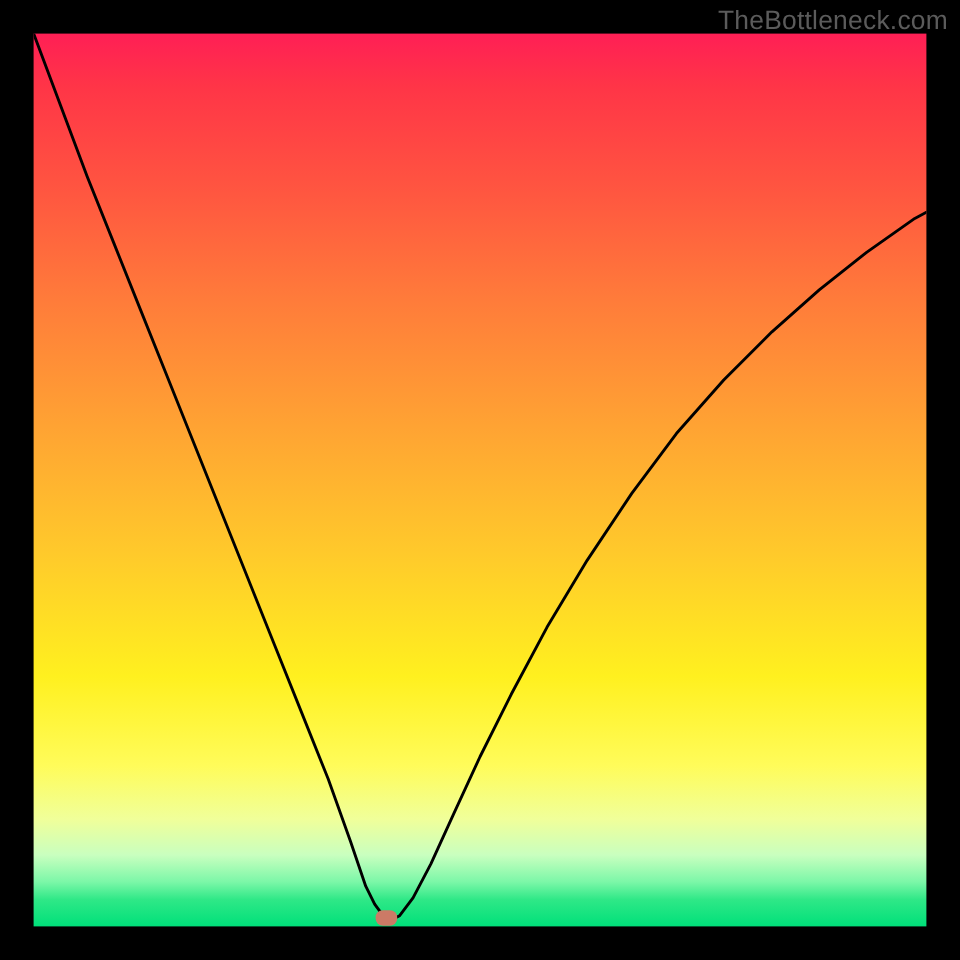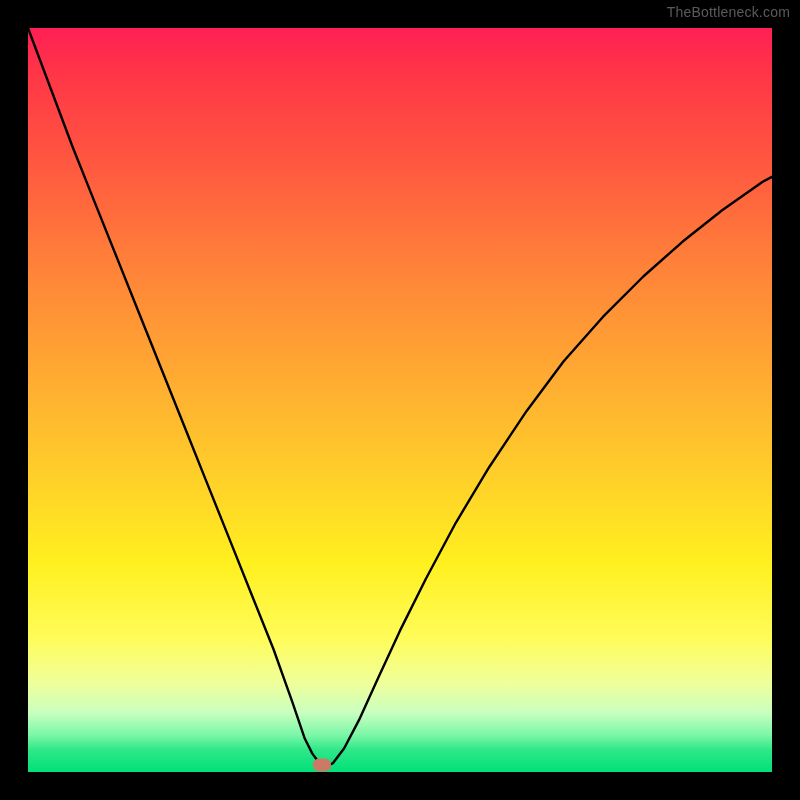--- a/index.html
+++ b/index.html
@@ -8,21 +8,21 @@
     position: relative;
     width: 800px;
     height: 800px;
     background: #000;
   }
   .watermark {
     position: absolute;
     top: 4px;
     right: 10px;
     font-family: Arial, Helvetica, sans-serif;
-    font-size: 14px;
+    font-size: 22px;
     font-weight: 500;
     color: #5b5b5b;
     letter-spacing: 0.2px;
     z-index: 5;
   }
   .plot-area {
     position: absolute;
     left: 28px;
     top: 28px;
     width: 744px;

